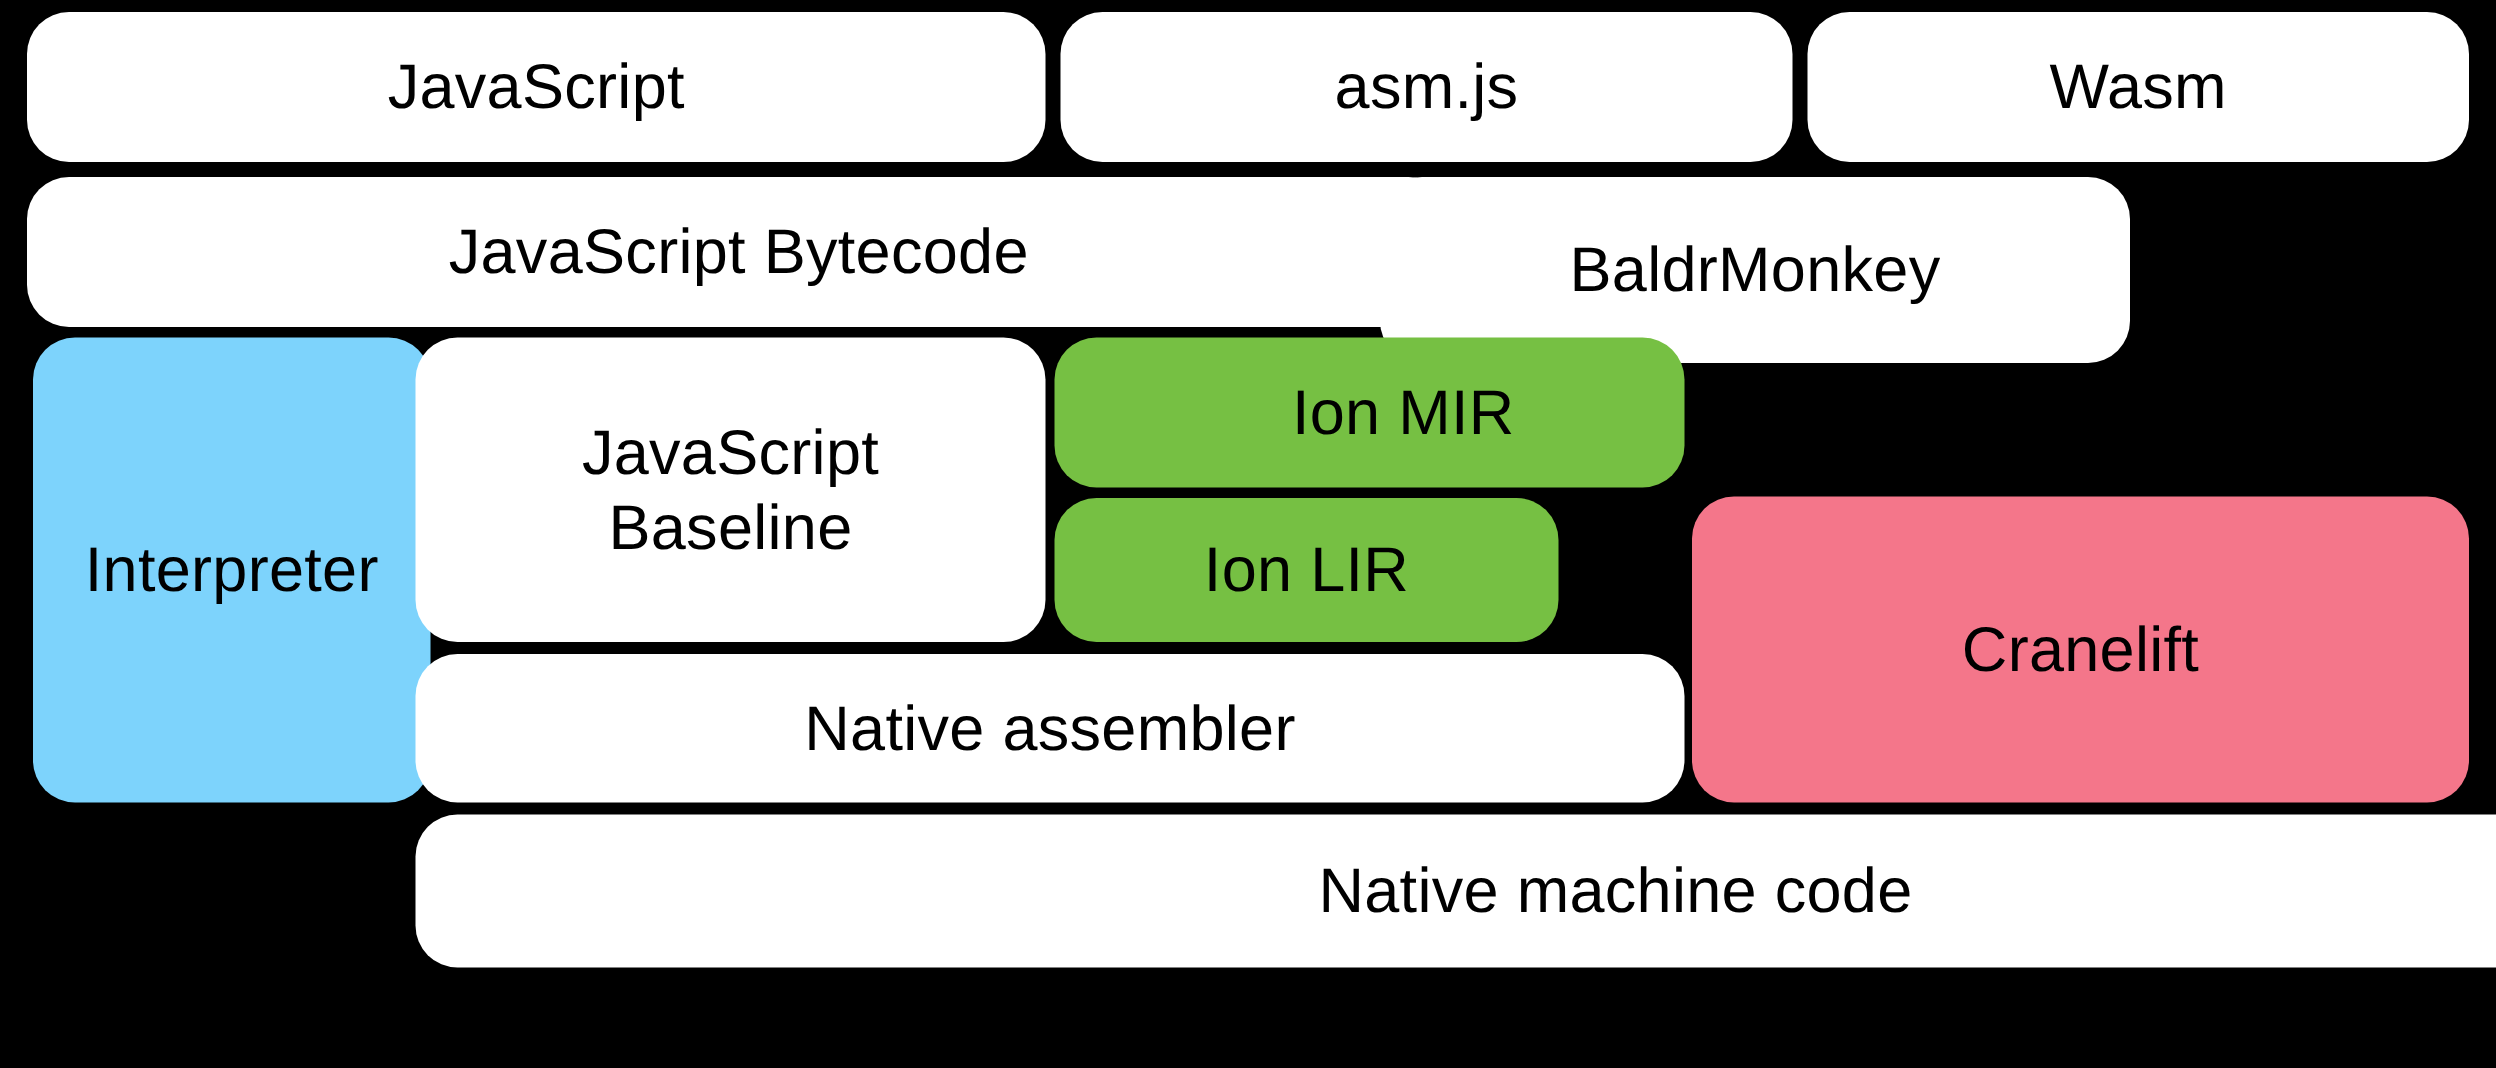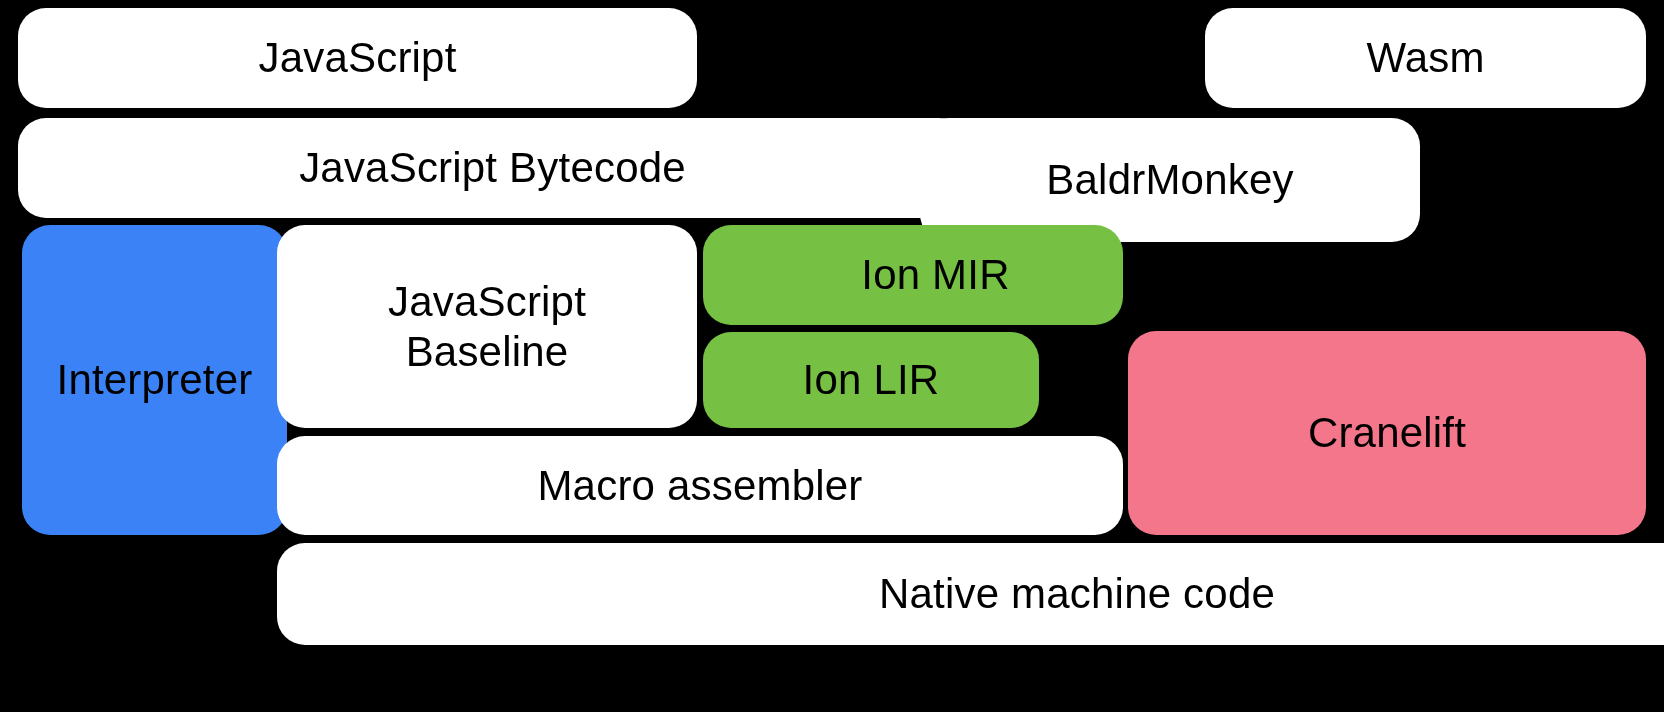--- a/index.html
+++ b/index.html
@@ -26,38 +26,39 @@
     border-radius: 28px;
     color: #000000;
     font-size: 42px;
     font-weight: 400;
     line-height: 1.18;
     letter-spacing: 0.2px;
     white-space: pre-line;
     user-select: none;
   }
   .fill-white { background: #ffffff; }
-  .fill-gray  { background: #3b82f6; }
+  .fill-gray  { background: #7dd3fc; }
   .fill-green { background: #76c043; }
   .fill-pink  { background: #f4768a; }
   .node-label {
     display: block;
     padding: 0 10px;
     white-space: pre-line;
   }
 </style>
 </head>
 <body>
 
 <div id="diagram" style="background: rgb(0, 0, 0);">
     <div class="node fill-white" style="left: 18px; top: 8px; width: 679px; height: 100px;"><span class="node-label">JavaScript</span></div>
+    <div class="node fill-white" style="left: 707px; top: 8px; width: 488px; height: 100px;"><span class="node-label">asm.js</span></div>
     <div class="node fill-white" style="left: 1205px; top: 8px; width: 441px; height: 100px;"><span class="node-label">Wasm</span></div>
     <div class="node fill-white" style="left: 18px; top: 118px; width: 949px; height: 100px;"><span class="node-label">JavaScript Bytecode</span></div>
     <div class="node fill-white" style="left: 920px; top: 118px; width: 500px; height: 124px;"><span class="node-label">BaldrMonkey</span></div>
     <div class="node fill-gray" style="left: 22px; top: 225px; width: 265px; height: 310px;"><span class="node-label">Interpreter</span></div>
     <div class="node fill-white" style="left: 277px; top: 225px; width: 420px; height: 203px;"><span class="node-label">JavaScript
 Baseline</span></div>
     <div class="node fill-green" style="left: 703px; top: 225px; width: 420px; height: 100px; padding-left: 45px;"><span class="node-label">Ion MIR</span></div>
     <div class="node fill-green" style="left: 703px; top: 332px; width: 336px; height: 96px;"><span class="node-label">Ion LIR</span></div>
     <div class="node fill-pink" style="left: 1128px; top: 331px; width: 518px; height: 204px;"><span class="node-label">Cranelift</span></div>
-    <div class="node fill-white" style="left: 277px; top: 436px; width: 846px; height: 99px;"><span class="node-label">Macro assembler</span></div>
+    <div class="node fill-white" style="left: 277px; top: 436px; width: 846px; height: 99px;"><span class="node-label">Native assembler</span></div>
     <div class="node fill-white" style="left: 277px; top: 543px; width: 1600px; height: 102px;"><span class="node-label">Native machine code</span></div>
   </div>
 
 </body></html>

